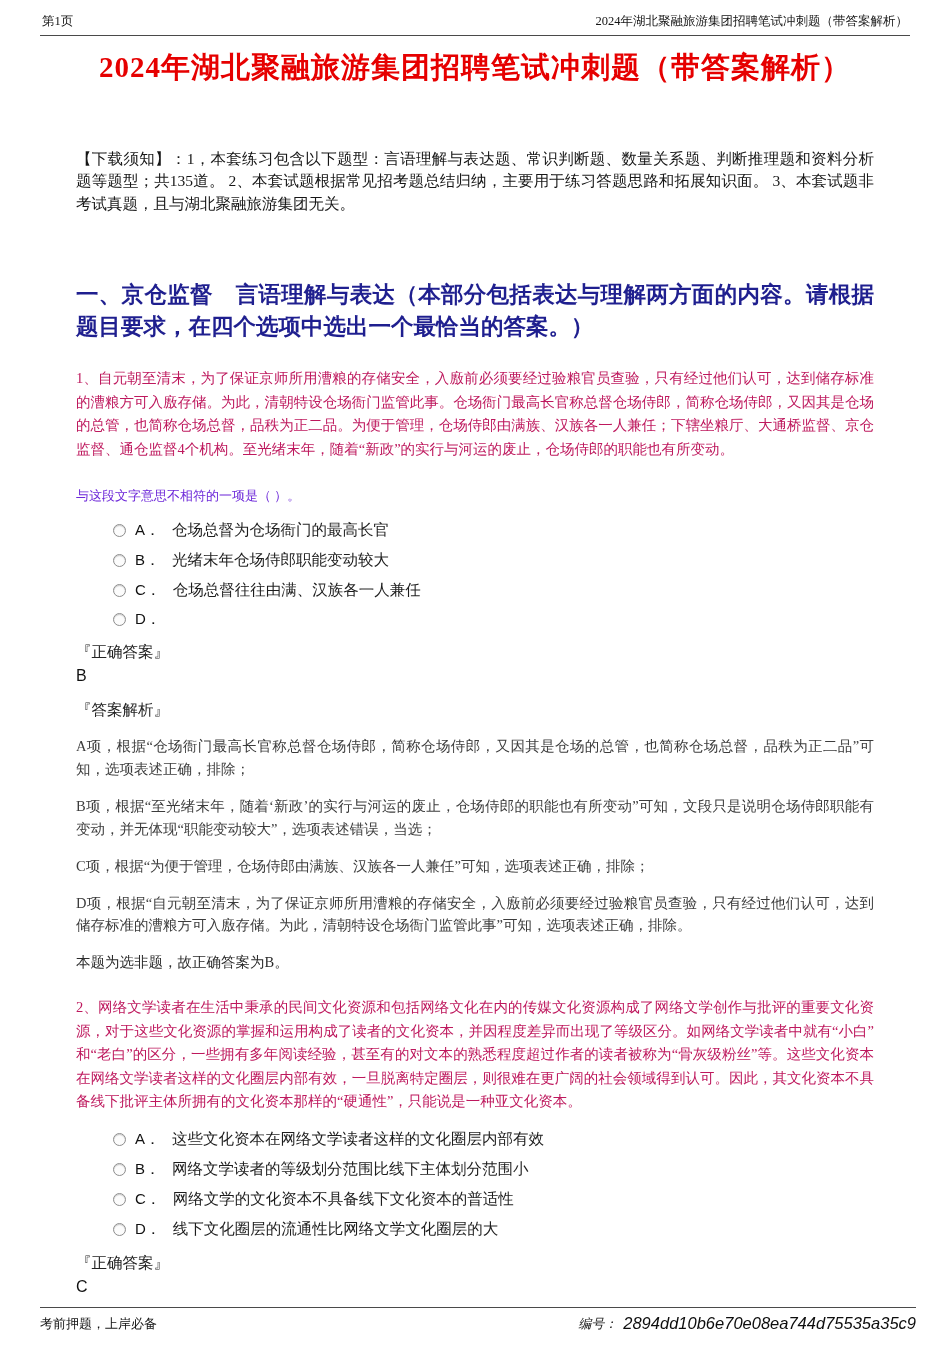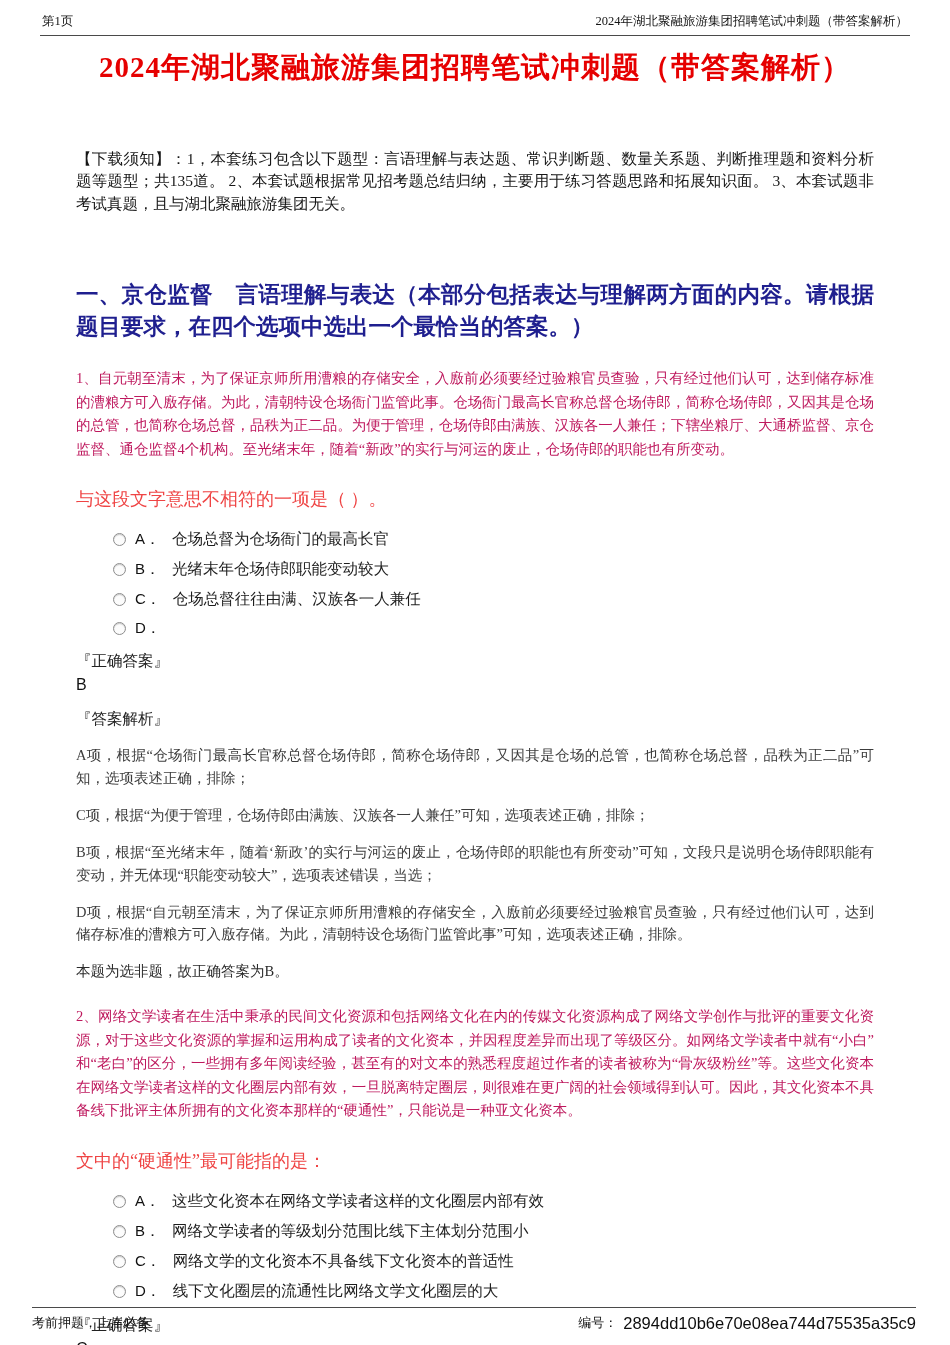--- a/index.html
+++ b/index.html
@@ -18,47 +18,47 @@
     text-align:center;color:#e60000;font-size:29px;font-weight:700;
     margin-top:12px;letter-spacing:1px;
   }
   .content{padding:0 76px;}
   .notice{margin-top:60px;font-size:15.5px;line-height:1.45;color:#161616;text-align:justify;}
   .section-heading{
     margin-top:64px;font-size:22.5px;font-weight:700;color:#1f1f8f;
     line-height:1.42;text-align:justify;
   }
   .stem{margin-top:24px;font-size:14.5px;line-height:1.62;color:#be185d;text-align:justify;}
-  .prompt{margin-top:26px;font-size:18px;color:#ef4444;}
+  .prompt{margin-top:26px;font-size:13px;color:#6d28d9;}
   .options{margin-top:15px;margin-left:37px;}
   .option{display:flex;align-items:center;margin-bottom:9px;font-size:15.5px;color:#1d1d1d;}
   .radio{
     width:11px;height:11px;border-radius:50%;border:1px solid #8d8d8d;
     background:#fcfcfc;margin-right:9px;flex:none;box-shadow:inset 0 1px 1px #c9c9c9;
   }
   .opt-letter{
     font-family:"Liberation Sans","DejaVu Sans",sans-serif;font-size:15px;
     margin-right:12px;color:#111111;
   }
   .answer-label{margin-top:13px;font-size:15.5px;color:#222222;}
   .answer-value{
     font-family:"Liberation Sans","DejaVu Sans",sans-serif;font-size:16px;
     margin-top:3px;color:#111111;line-height:1.3;
   }
   .analysis-p{margin:14px 0 0 0;font-size:14.5px;line-height:1.58;color:#3c3c3c;text-align:justify;}
   .conclusion{margin-top:16px;font-size:14.5px;color:#2a2a2a;}
   .q2{margin-top:20px;}
   
   .footer{
-    position:absolute;left:32px;right:34px;bottom:12px;
+    position:absolute;left:40px;right:34px;bottom:12px;
     border-top:1px solid #4a4a4a;padding-top:6px;
     display:flex;justify-content:space-between;align-items:baseline;
     font-size:13px;color:#141414;
   }
-  .footer-right{display:flex;align-items:flex-start;}
+  .footer-right{display:flex;align-items:center;font-style:italic;}
   .serial-number{
     font-family:"Liberation Sans","DejaVu Sans",sans-serif;font-size:16.5px;
     color:#0d0d0d;margin-left:6px;
   }
 </style>
 </head>
 <body>
 
 <div class="page">
 
@@ -100,30 +100,29 @@
           <span class="opt-letter">D．</span>
         </div>
       </div>
 
       <div class="answer-label">『正确答案』</div>
       <div class="answer-value">B</div>
       <div class="answer-label">『答案解析』</div>
 
       <div>
         <p class="analysis-p">A项，根据“仓场衙门最高长官称总督仓场侍郎，简称仓场侍郎，又因其是仓场的总管，也简称仓场总督，品秩为正二品”可知，选项表述正确，排除；</p>
+        <p class="analysis-p">B项，根据“至光绪末年，随着‘新政’的实行与河运的废止，仓场侍郎的职能也有所变动”可知，文段只是说明仓场侍郎职能有变动，并无体现“职能变动较大”，选项表述错误，当选；</p>
         <p class="analysis-p">C项，根据“为便于管理，仓场侍郎由满族、汉族各一人兼任”可知，选项表述正确，排除；</p>
-        <p class="analysis-p">B项，根据“至光绪末年，随着‘新政’的实行与河运的废止，仓场侍郎的职能也有所变动”可知，文段只是说明仓场侍郎职能有变动，并无体现“职能变动较大”，选项表述错误，当选；</p>
         <p class="analysis-p">D项，根据“自元朝至清末，为了保证京师所用漕粮的存储安全，入廒前必须要经过验粮官员查验，只有经过他们认可，达到储存标准的漕粮方可入廒存储。为此，清朝特设仓场衙门监管此事”可知，选项表述正确，排除。</p>
         <p class="conclusion">本题为选非题，故正确答案为B。</p>
       </div>
     </div>
 
     <div class="q2">
       <p class="stem">2、网络文学读者在生活中秉承的民间文化资源和包括网络文化在内的传媒文化资源构成了网络文学创作与批评的重要文化资源，对于这些文化资源的掌握和运用构成了读者的文化资本，并因程度差异而出现了等级区分。如网络文学读者中就有“小白”和“老白”的区分，一些拥有多年阅读经验，甚至有的对文本的熟悉程度超过作者的读者被称为“骨灰级粉丝”等。这些文化资本在网络文学读者这样的文化圈层内部有效，一旦脱离特定圈层，则很难在更广阔的社会领域得到认可。因此，其文化资本不具备线下批评主体所拥有的文化资本那样的“硬通性”，只能说是一种亚文化资本。</p>
-      <p class="prompt">文中的“硬通性”最可能指的是：</p>
 
       <div class="options">
         <div class="option">
           <span class="radio"></span>
           <span class="opt-letter">A．</span>
           <span class="opt-text">这些文化资本在网络文学读者这样的文化圈层内部有效</span>
         </div>
         <div class="option">
           <span class="radio"></span>
           <span class="opt-letter">B．</span>

